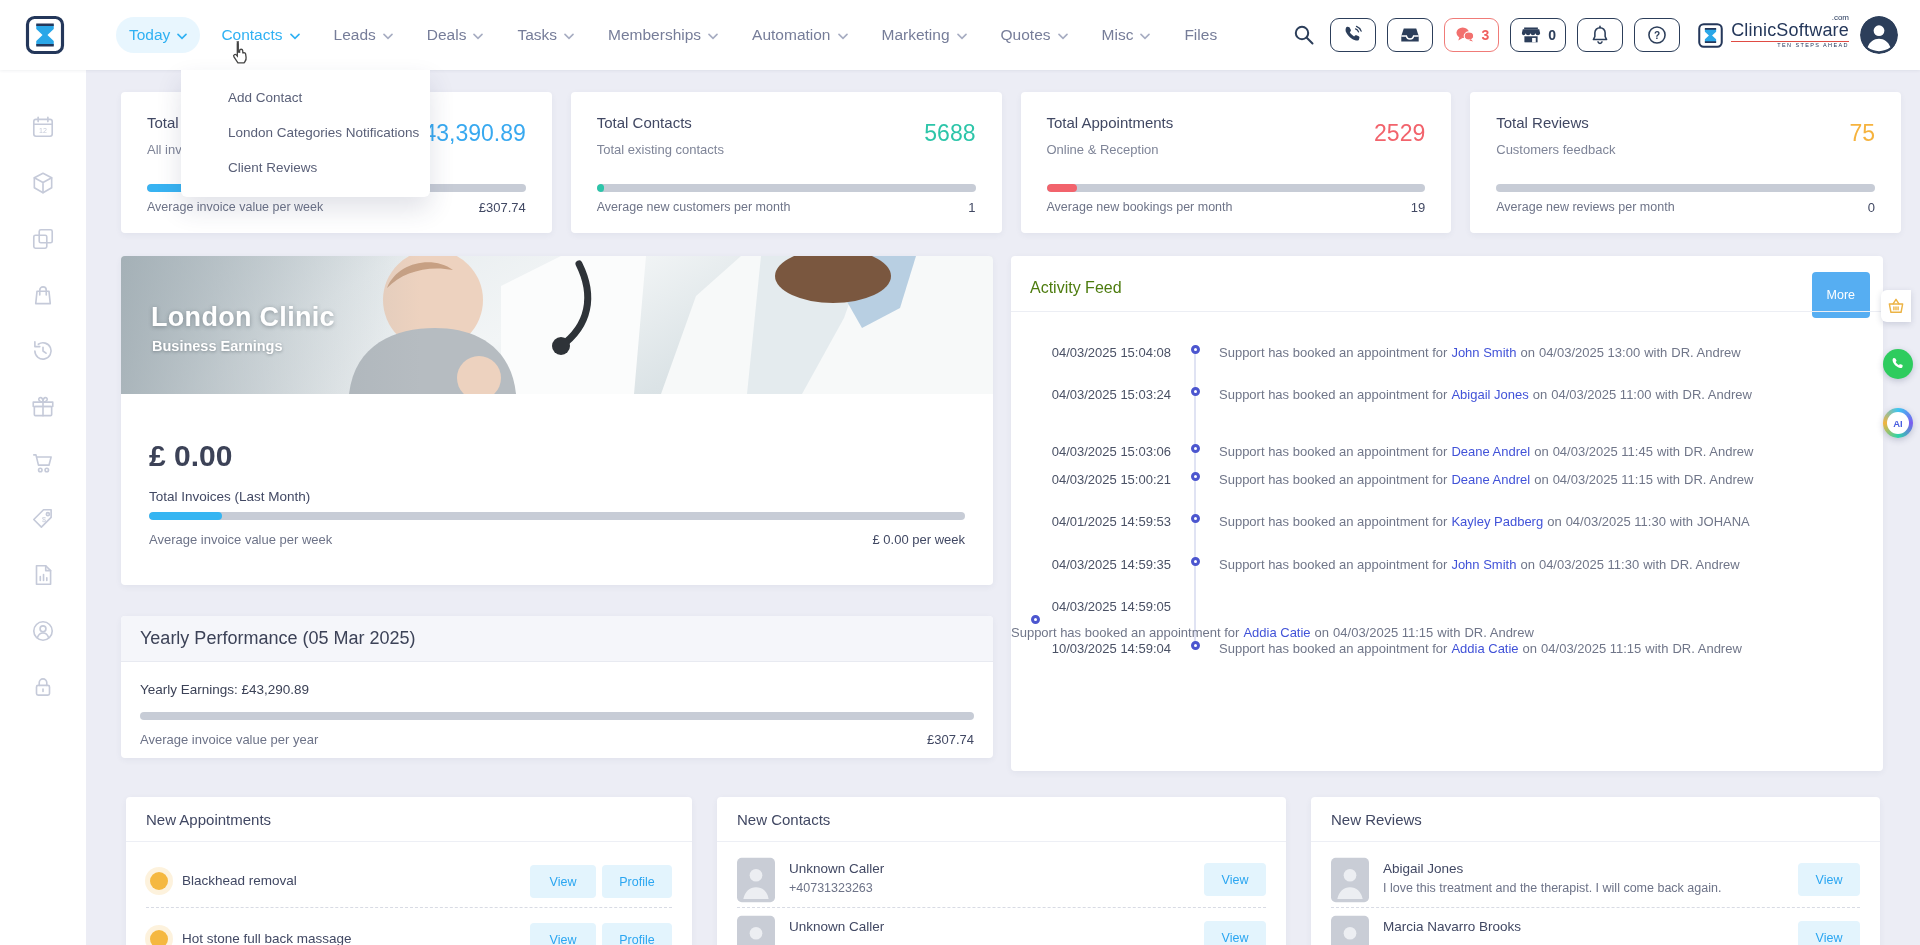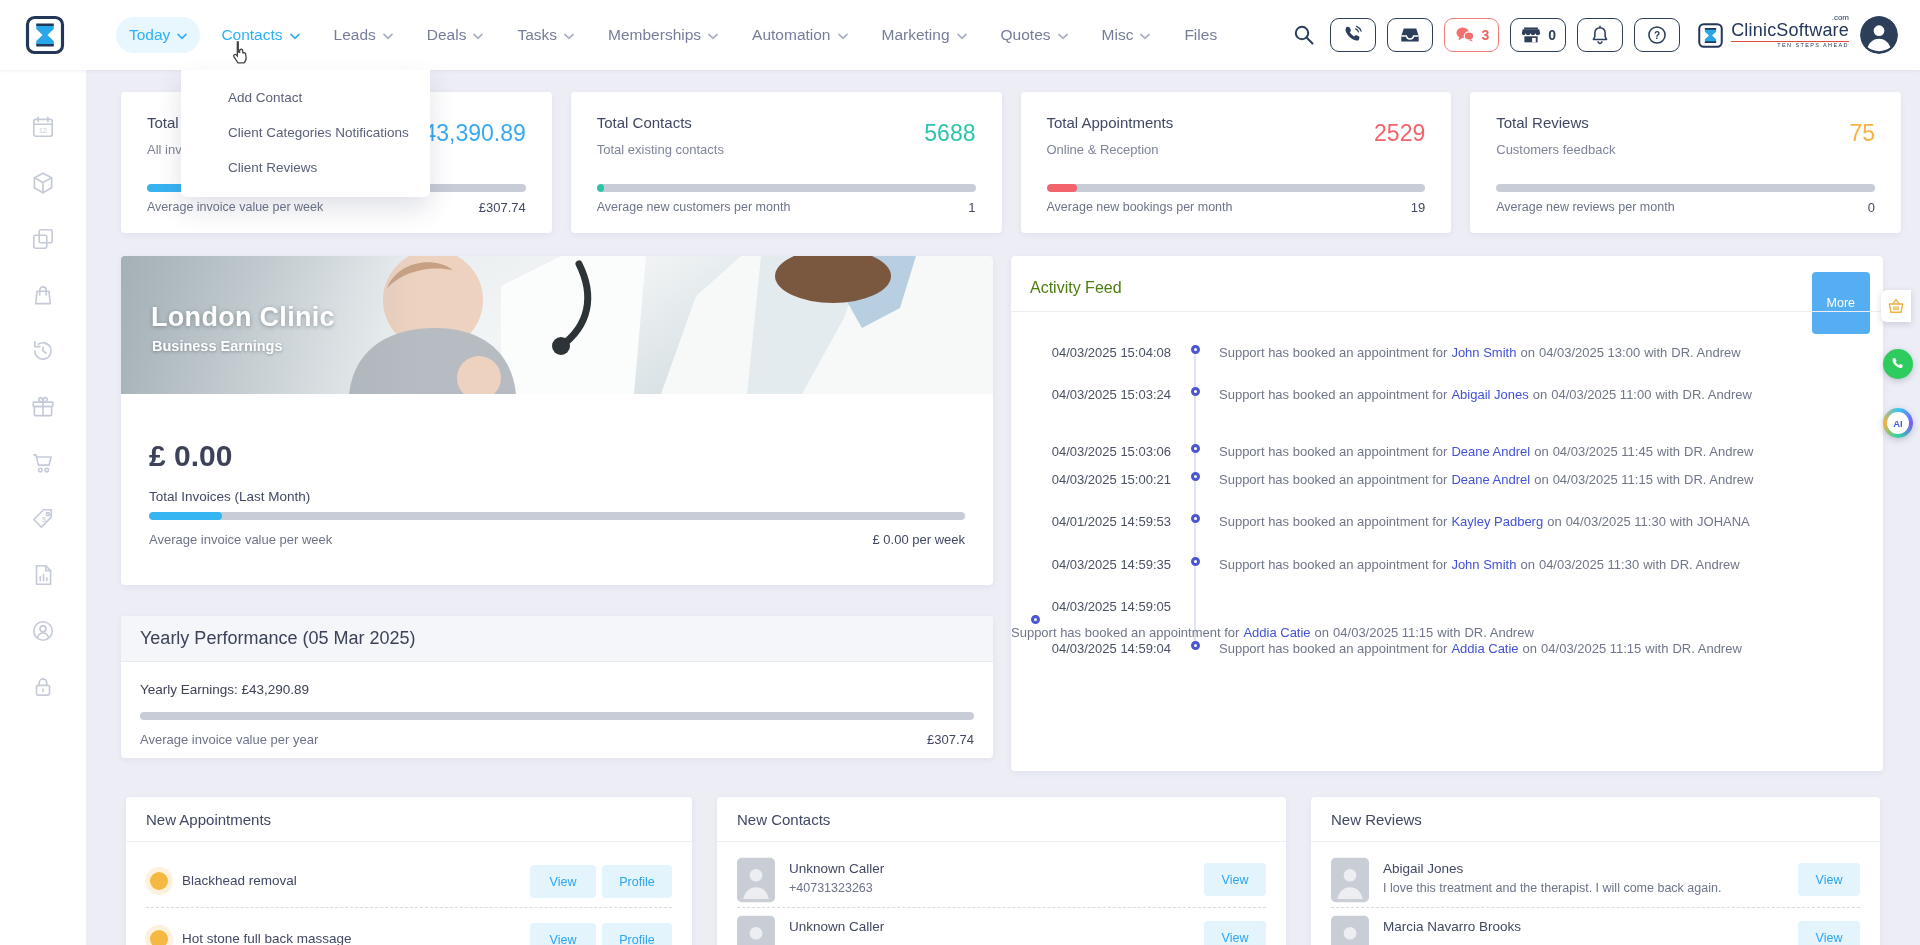--- a/index.html
+++ b/index.html
@@ -83,21 +83,21 @@
   .yearly-earn { position:absolute; left:19px; top:66px; font-size:13.5px; color:#3c4257; }
   .yearly-bar { left:19px; right:19px; top:96px; }
   .yearly-foot { position:absolute; left:19px; right:19px; top:116px; display:flex; justify-content:space-between; }
   .yearly-foot-label { font-size:13px; color:#6d7388; }
   .yearly-foot-value { font-size:13px; color:#414863; }
 
   
   .activity-card { left:1011px; top:256px; width:872px; height:515px; }
   .act-title { position:absolute; left:19px; top:23px; font-size:16px; color:#4d7c0f; }
   .act-more { position:absolute; right:13px; top:16px; background:#56aef2; color:#fff; font-size:12.5px;
-              padding:24px 15px; border-radius:4px; border:none; cursor:pointer; }
+              padding:16px 15px; border-radius:4px; border:none; cursor:pointer; }
   .act-divider { position:absolute; left:0; right:0; top:55px; height:1px; background:#eceef4; }
   .feed-line { position:absolute; left:183px; top:96px; width:2px; height:296px; background:#e0e3f3; }
   .feed-row { position:absolute; left:0; right:8px; height:42px; display:flex; align-items:flex-start; }
   .feed-time { width:160px; text-align:right; font-size:13px; color:#4a5165; padding-top:1px; }
   .feed-marker { width:48px; display:flex; justify-content:center; }
   .feed-dot { width:9px; height:9px; border:3px solid #4c56cf; border-radius:50%; background:#fff; margin-top:1px; }
   .feed-text { flex:1; display:flex; gap:4px; white-space:nowrap; overflow:hidden; font-size:13px; color:#707689; padding-top:1px; }
   .feed-name { color:#4152d8; cursor:pointer; }
 
   
@@ -353,21 +353,21 @@
         </svg></div>
       <div class="side-icon" style="top: 604px;"><svg width="26" height="26" viewBox="0 0 24 24" fill="none" stroke="#c5cad9" stroke-width="1.5" stroke-linecap="round" stroke-linejoin="round">
           <rect x="6" y="10.5" width="12" height="9" rx="1.5"></rect>
           <path d="M8.5 10.5V8a3.5 3.5 0 017 0v2.5"></path>
           <path d="M12 13.8v2.4"></path>
         </svg></div>
     </aside>
 
   <div class="dropdown" id="contacts-dropdown">
       <div class="dd-item">Add Contact</div>
-      <div class="dd-item">Client Categories Notifications</div>
+      <div class="dd-item">London Categories Notifications</div>
       <div class="dd-item">Client Reviews</div>
     </div>
 
   <div class="cursor">
     <svg width="22" height="24" viewBox="0 0 18 20">
         <path d="M7 1.6c.8 0 1.4.6 1.4 1.4v7l1.1.2V8.9c0-.7.6-1.2 1.3-1.2s1.2.5 1.3 1.2l.1 1.7 1-.1c.6 0 1.2.4 1.3 1l.4 2.9c.2 1.3-.2 2.7-1 3.7l-.7.9H8.1l-3.3-4.9c-.4-.6-.3-1.4.3-1.8.5-.4 1.2-.3 1.6.1l.9 1V3c0-.8.6-1.4 1.4-1.4z" fill="#fff" stroke="#444" stroke-width="1.1"></path>
       </svg>
   </div>
 
   <section id="stats-row">
@@ -574,21 +574,21 @@
         <div class="feed-text">
           <span>Support has booked an appointment for</span>
           <a class="feed-name">Addia Catie</a>
           <span>on</span>
           <span>04/03/2025 11:15</span>
           <span>with</span>
           <span>DR. Andrew</span>
         </div>
       </div>
       <div class="feed-row" style="top: 384.1px;">
-        <div class="feed-time">04/03/2025 14:59:04</div>
+        <div class="feed-time">10/03/2025 14:59:04</div>
         <div class="feed-marker">
           <span class="feed-dot"></span>
         </div>
         <div class="feed-text">
           <span>Support has booked an appointment for</span>
           <a class="feed-name">Addia Catie</a>
           <span>on</span>
           <span>04/03/2025 11:15</span>
           <span>with</span>
           <span>DR. Andrew</span>

